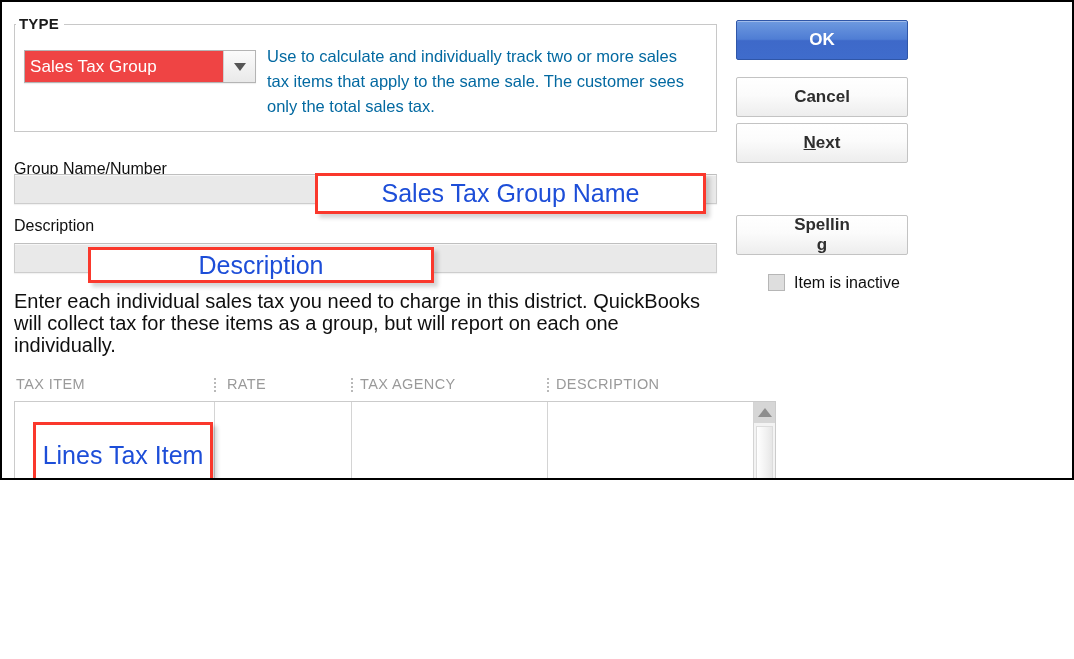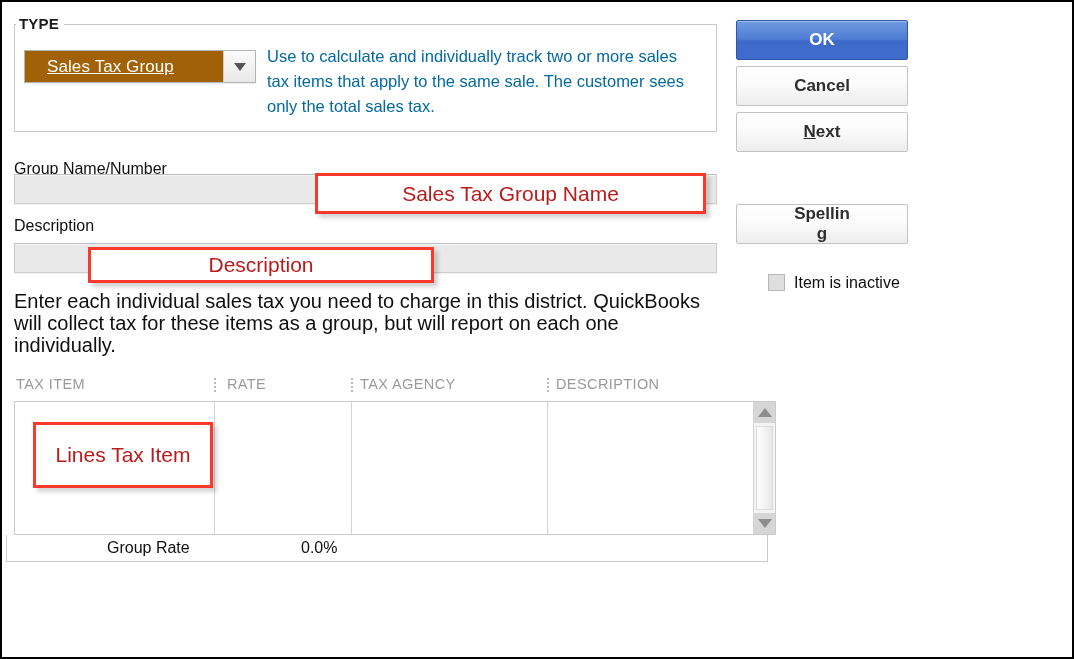--- a/index.html
+++ b/index.html
@@ -6,21 +6,21 @@
     margin: 0;
     padding: 0;
     background: #ffffff;
   }
   body {
     font-family: "Liberation Sans", sans-serif;
   }
   #screen {
     position: relative;
     width: 1074px;
-    height: 659px;
+    height: 480px;
     background: #ffffff;
     border: 2px solid #000000;
     box-sizing: border-box;
     overflow: hidden;
   }
 
   
   .type-fieldset {
     position: absolute;
     left: 12px;
@@ -52,29 +52,28 @@
     height: 33px;
     border: 1px solid #b4b4b4;
     box-sizing: border-box;
     background: #f4f4f4;
     display: flex;
     align-items: stretch;
     box-shadow: 0 1px 1px rgba(0,0,0,0.06);
   }
   .type-select-value {
     flex: 1;
-    background: #a16207;
+    background: #ef4444;
     color: #ffffff;
     font-size: 17px;
     display: flex;
     align-items: center;
-    padding-left: 22px;
+    padding-left: 5px;
     box-sizing: border-box;
     letter-spacing: 0.1px;
-    text-decoration: underline;
   }
   .type-select-arrow {
     width: 31px;
     background: linear-gradient(to bottom, #fbfbfb 0%, #e9e9e9 100%);
     border-left: 1px solid #cfcfcf;
     display: flex;
     align-items: center;
     justify-content: center;
   }
   .tri-down {
@@ -144,20 +143,21 @@
   .btn-primary {
     background: linear-gradient(to bottom, #6e9ae0 0%, #4f7dd4 48%, #3e69c9 52%, #3f6ccc 100%);
     border: 1px solid #2f56a8;
     color: #ffffff;
     box-shadow: inset 0 1px 0 rgba(255,255,255,0.35);
   }
   .btn-normal {
     background: linear-gradient(to bottom, #ffffff 0%, #fbfbfb 45%, #ededed 100%);
     border: 1px solid #c3c3c3;
     color: #2e2e2e;
+    margin-top: 11px;
   }
   .btn-ok { top: 18px; }
   .btn-cancel { top: 64px; }
   .btn-next { top: 110px; }
   .btn-notes { top: 156px; }
   .btn-spelling { top: 202px; flex-direction: column; }
   .accel { text-decoration: underline; }
 
   .inactive-row {
     position: absolute;
@@ -294,22 +294,22 @@
 
   
   .annot {
     position: absolute;
     background: #ffffff;
     border: 3px solid #fa382c;
     box-sizing: border-box;
     display: flex;
     align-items: center;
     justify-content: center;
-    color: #b91c1c;
-    font-size: 21px;
+    color: #1d4ed8;
+    font-size: 25px;
     box-shadow: 4px 4px 4px rgba(0,0,0,0.17);
     z-index: 20;
   }
   .annot-group-name { left: 313px; top: 171px; width: 391px; height: 41px; }
   .annot-description { left: 86px; top: 245px; width: 346px; height: 36px; }
   .annot-lines      { left: 31px; top: 420px; width: 180px; height: 66px; }
 </style>
 </head>
 <body>
 

